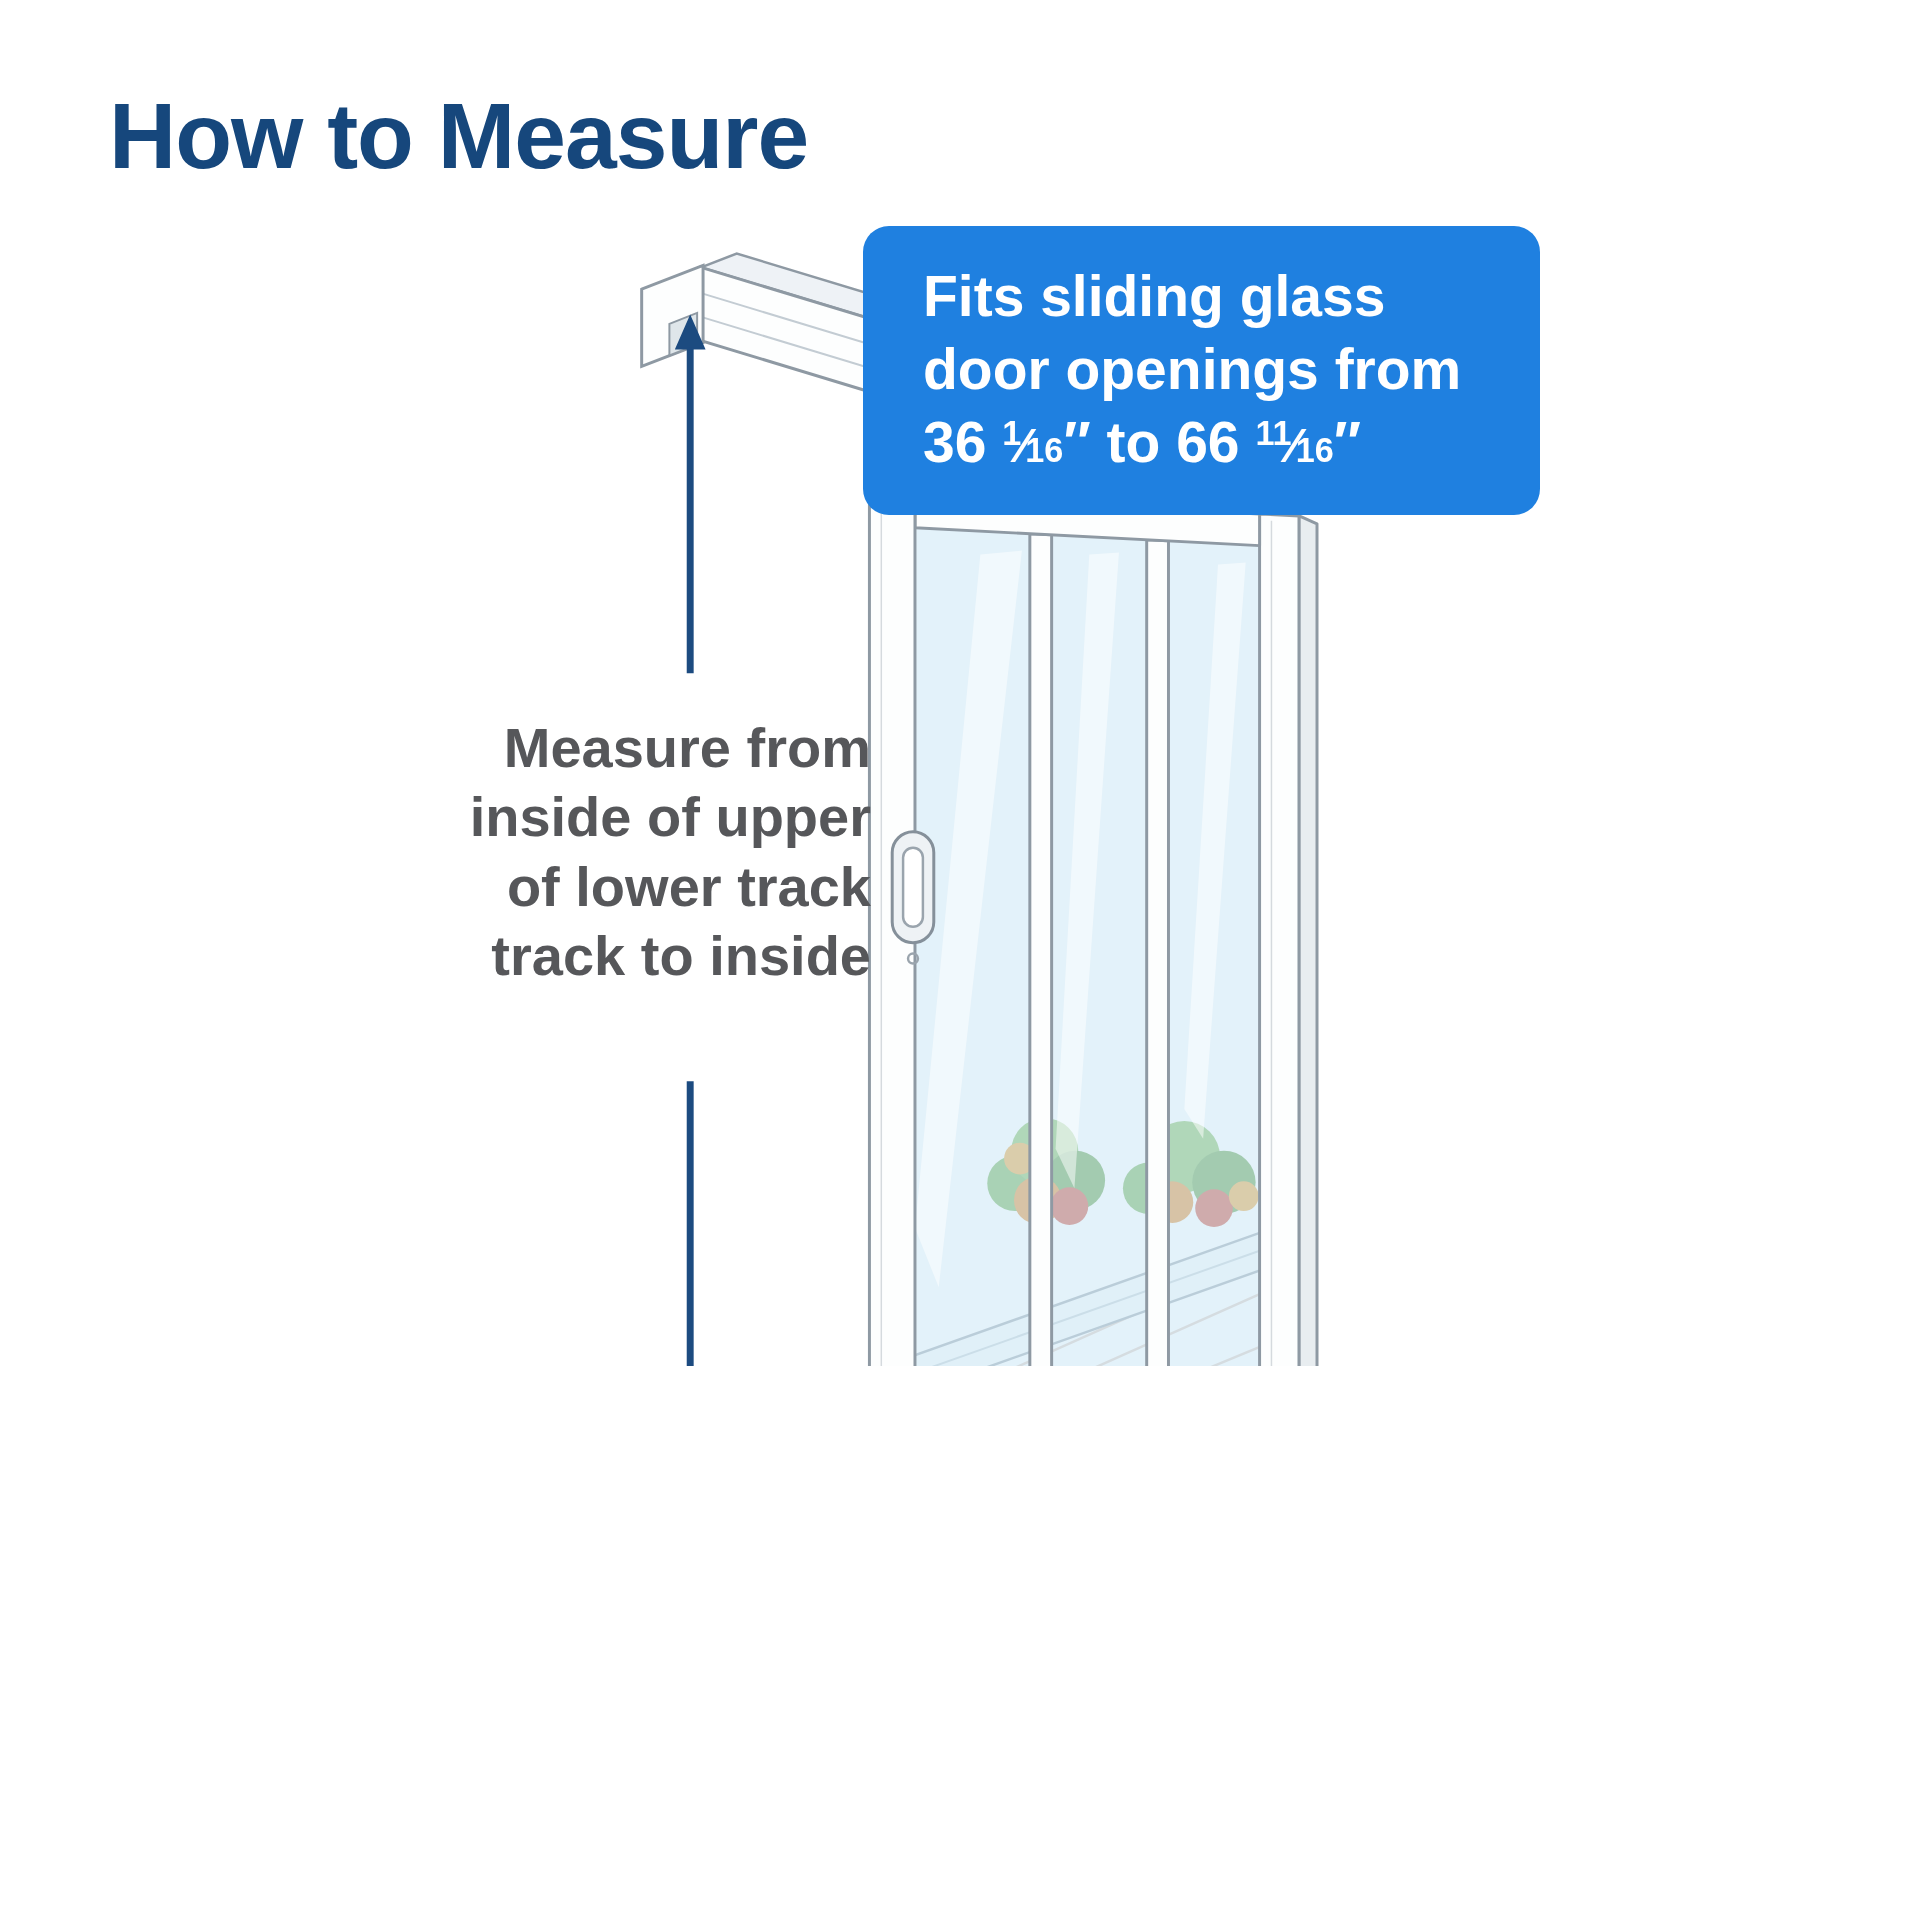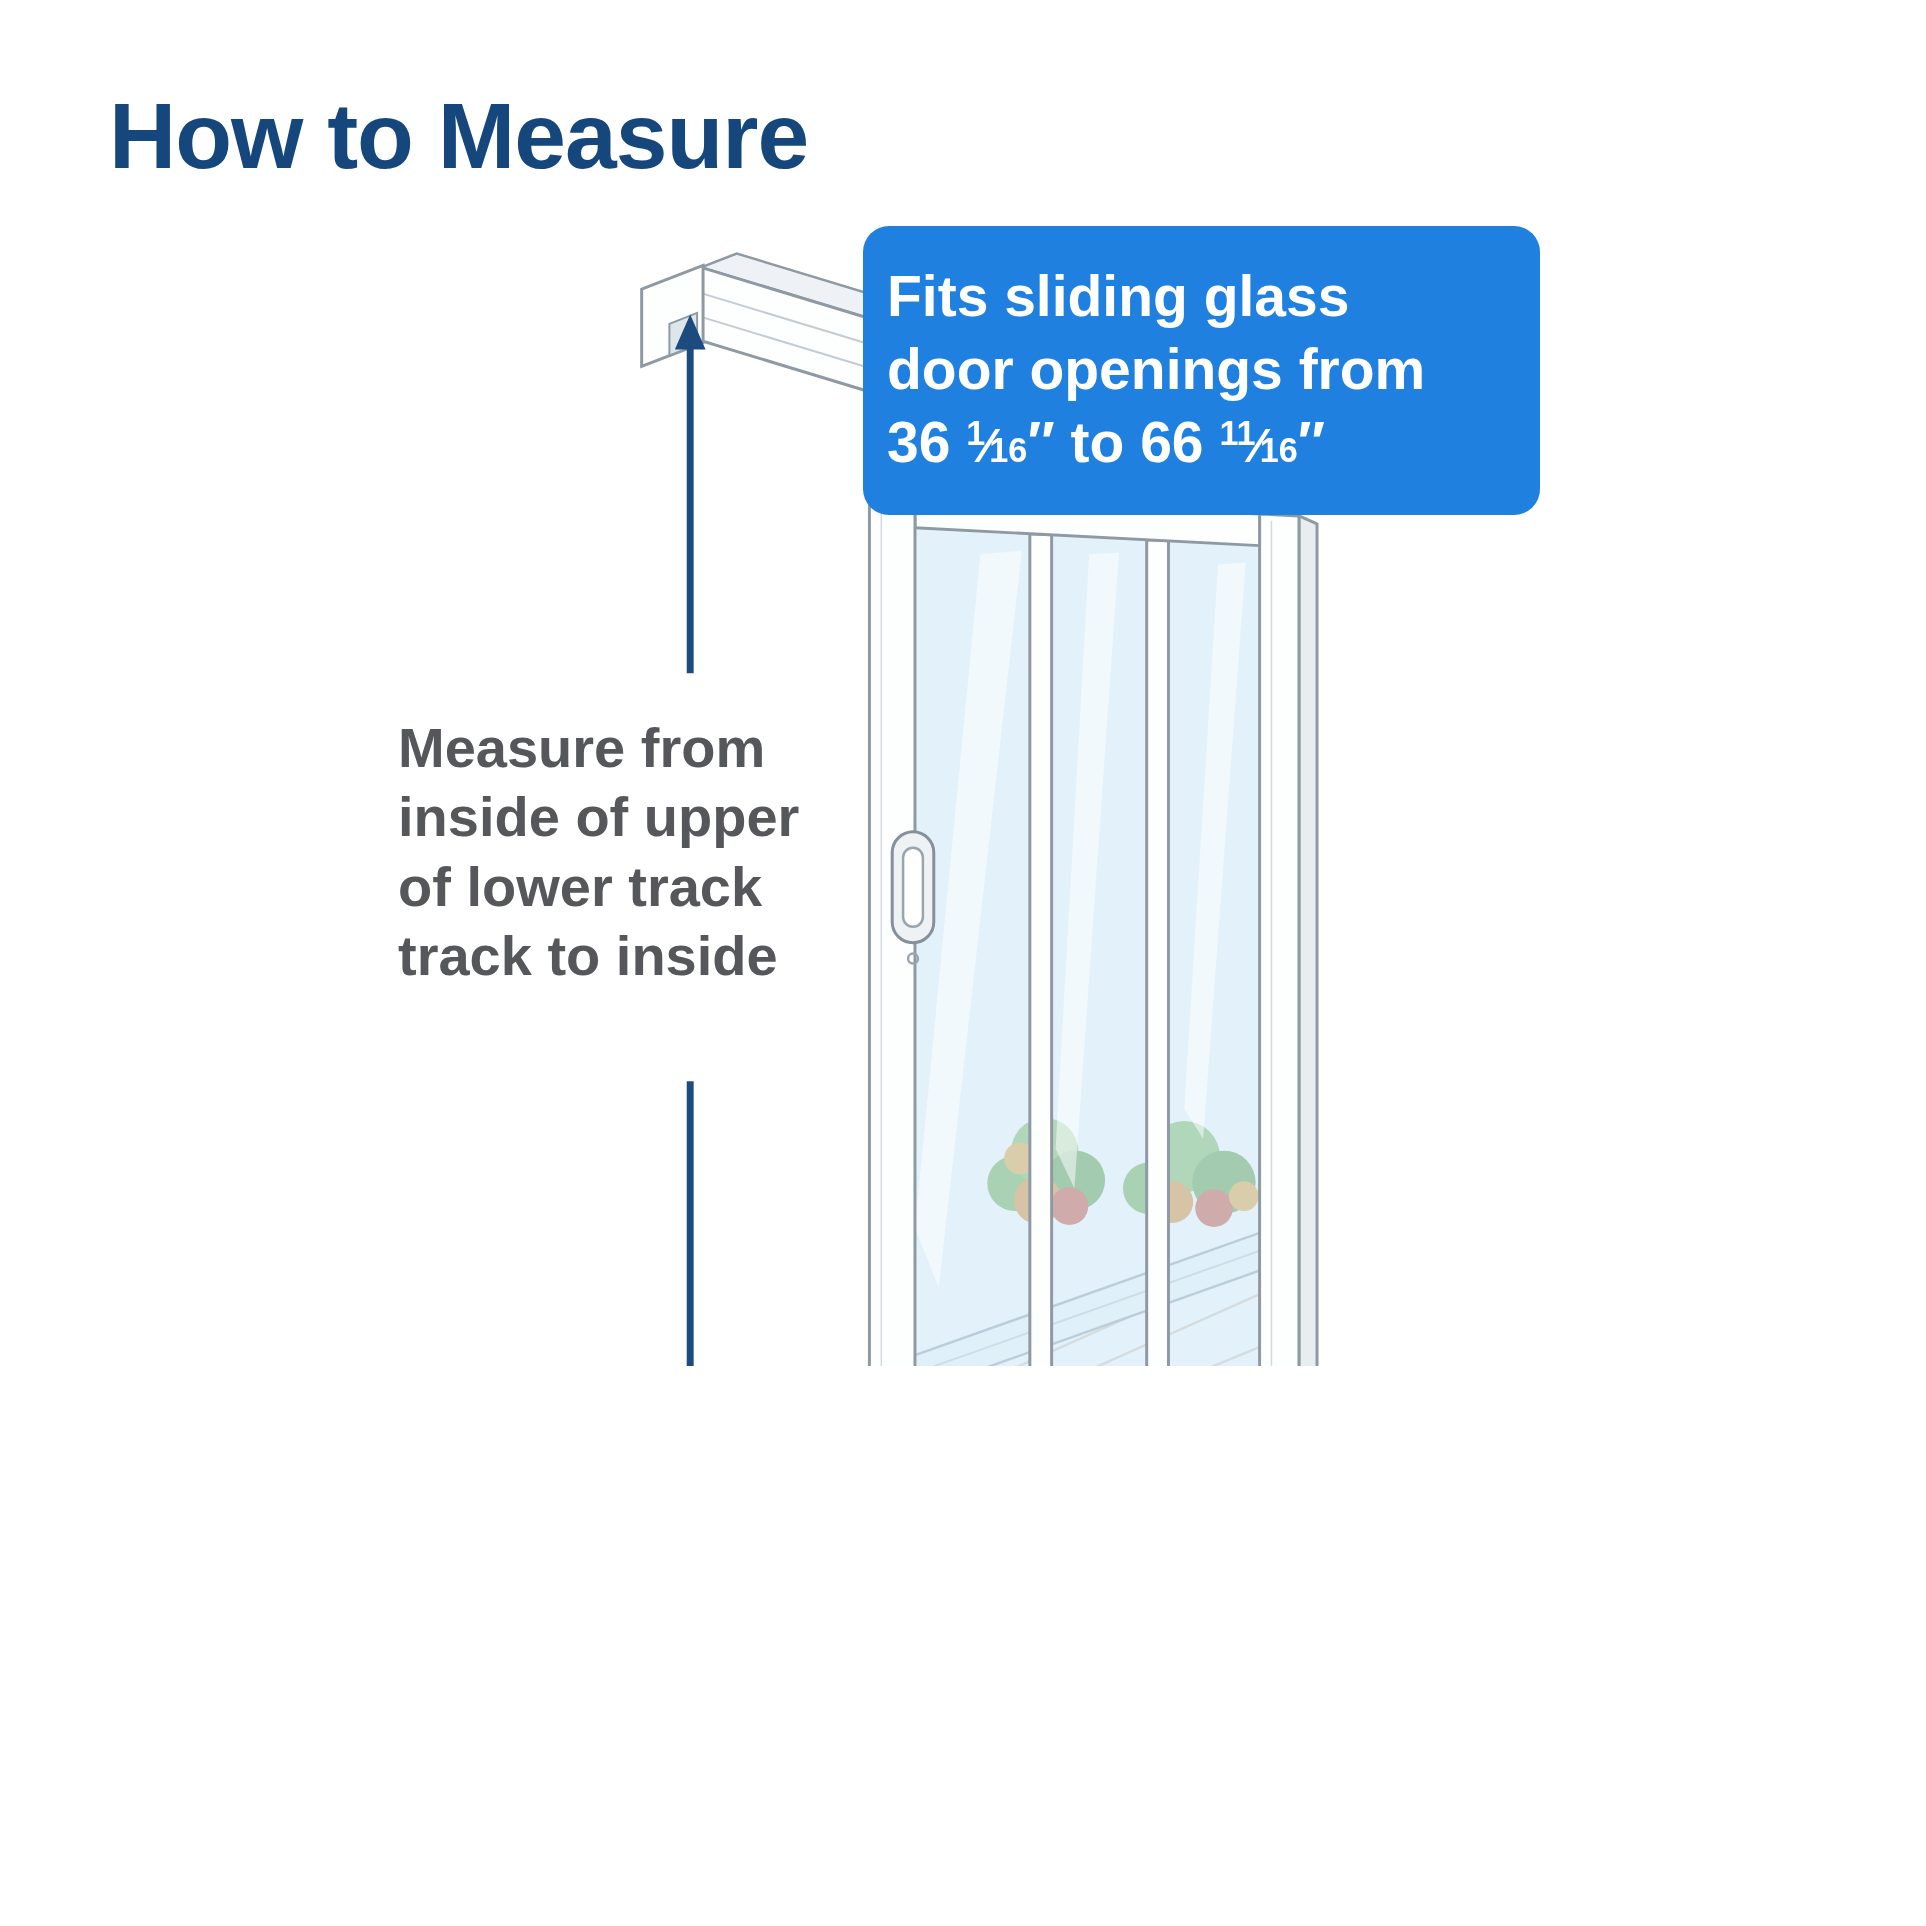--- a/index.html
+++ b/index.html
@@ -17,33 +17,33 @@
     color:#16477C;
   }
   .illustration{
     position:absolute;left:0;top:0;width:1927px;height:1927px;
   }
   .callout{
     position:absolute;left:863px;top:226px;width:677px;
     box-sizing:border-box;
     background:#1F80E0;
     border-radius:26px;
-    padding:34px 46px 36px 24px;
+    padding:34px 46px 36px 60px;
     color:#ffffff;
   }
   .callout-line{
     font-size:57px;font-weight:700;line-height:1.28;
     white-space:nowrap;
   }
   .fr .n{font-size:0.6em;vertical-align:0.5em;}
   .fr .s{font-size:0.85em;margin:0 -2px;}
   .fr .d{font-size:0.6em;vertical-align:0;margin-top:36px;}
   .instruction{
     position:absolute;left:398px;top:713px;width:473px;
-    text-align:left;
+    text-align:right;
     color:#56575A;
     font-size:56px;font-weight:700;line-height:1.24;
   }
   .instruction span{display:block;}
 </style>
 </head>
 <body>
 
 <div class="stage">
 

